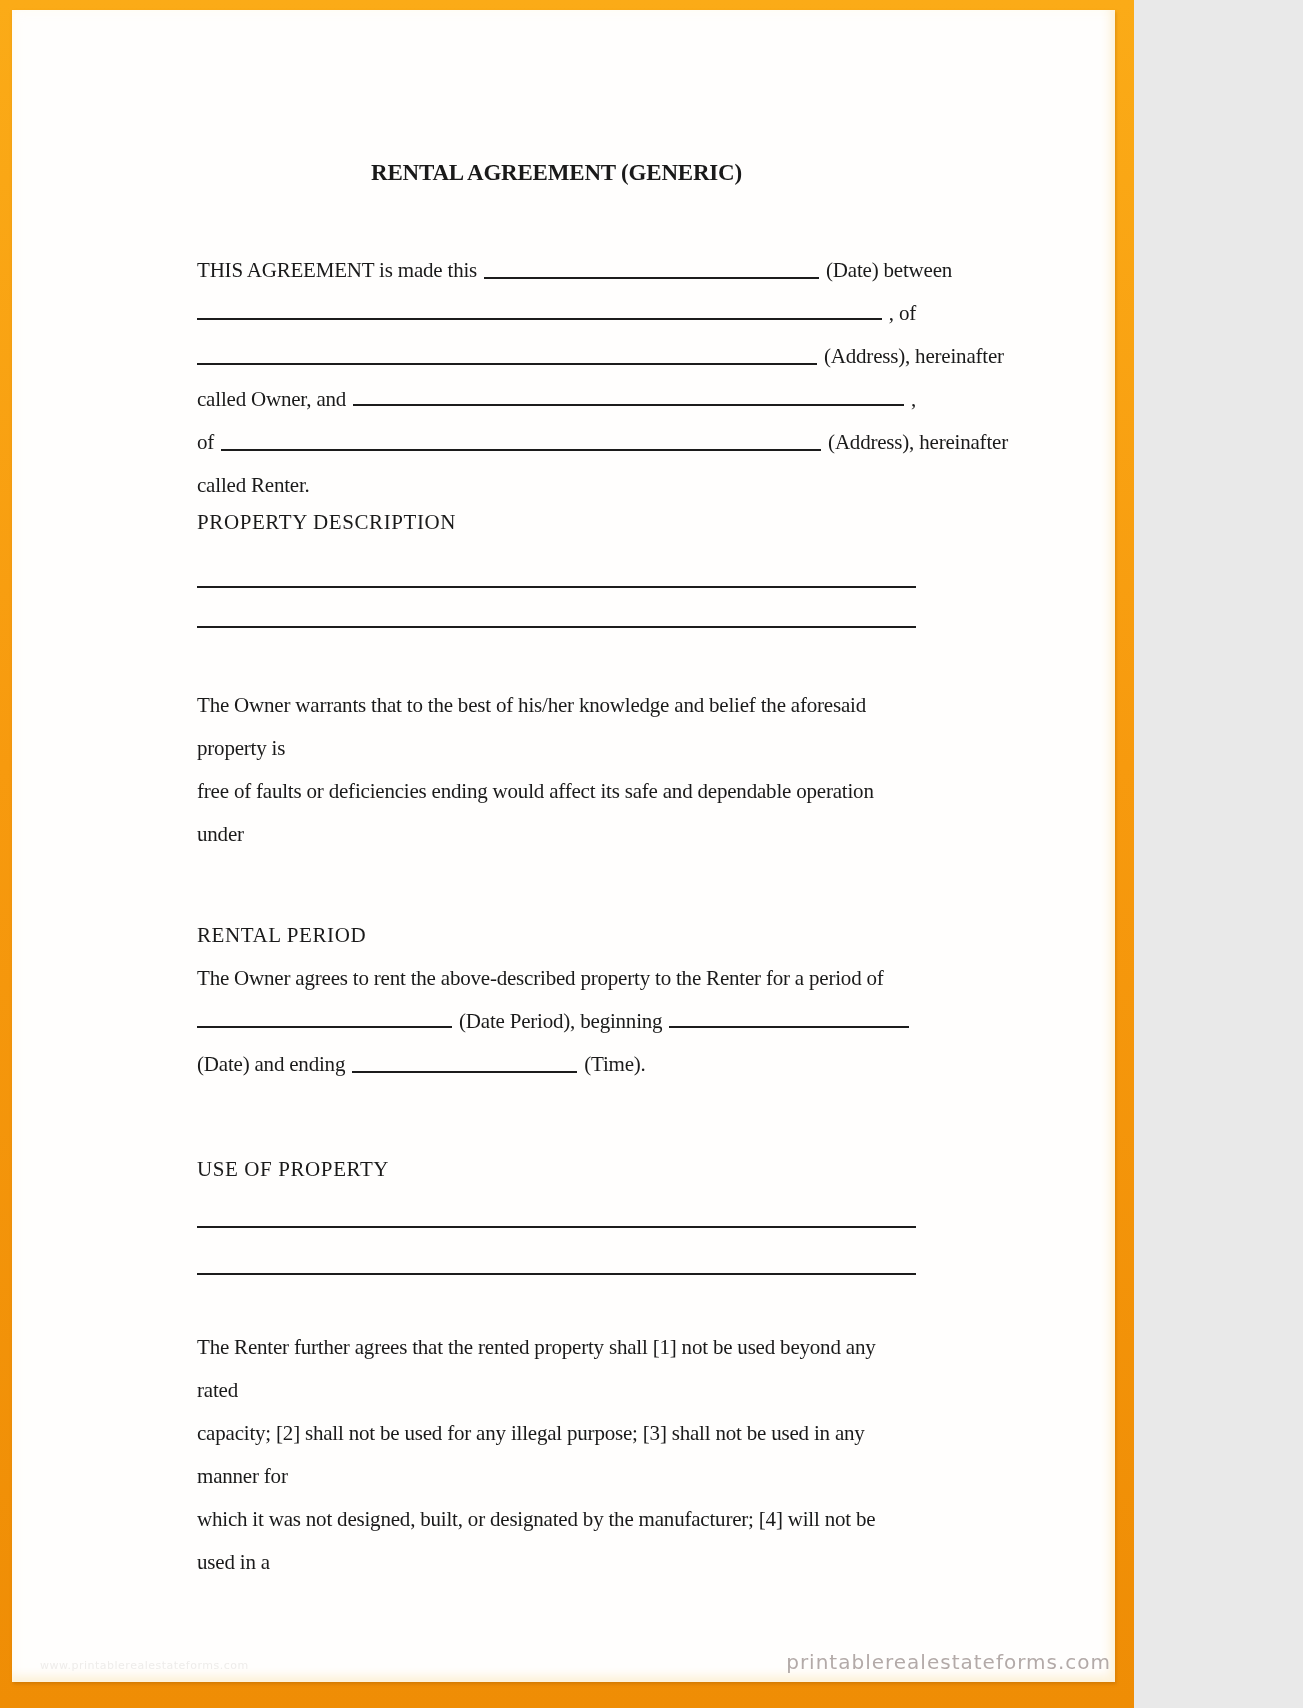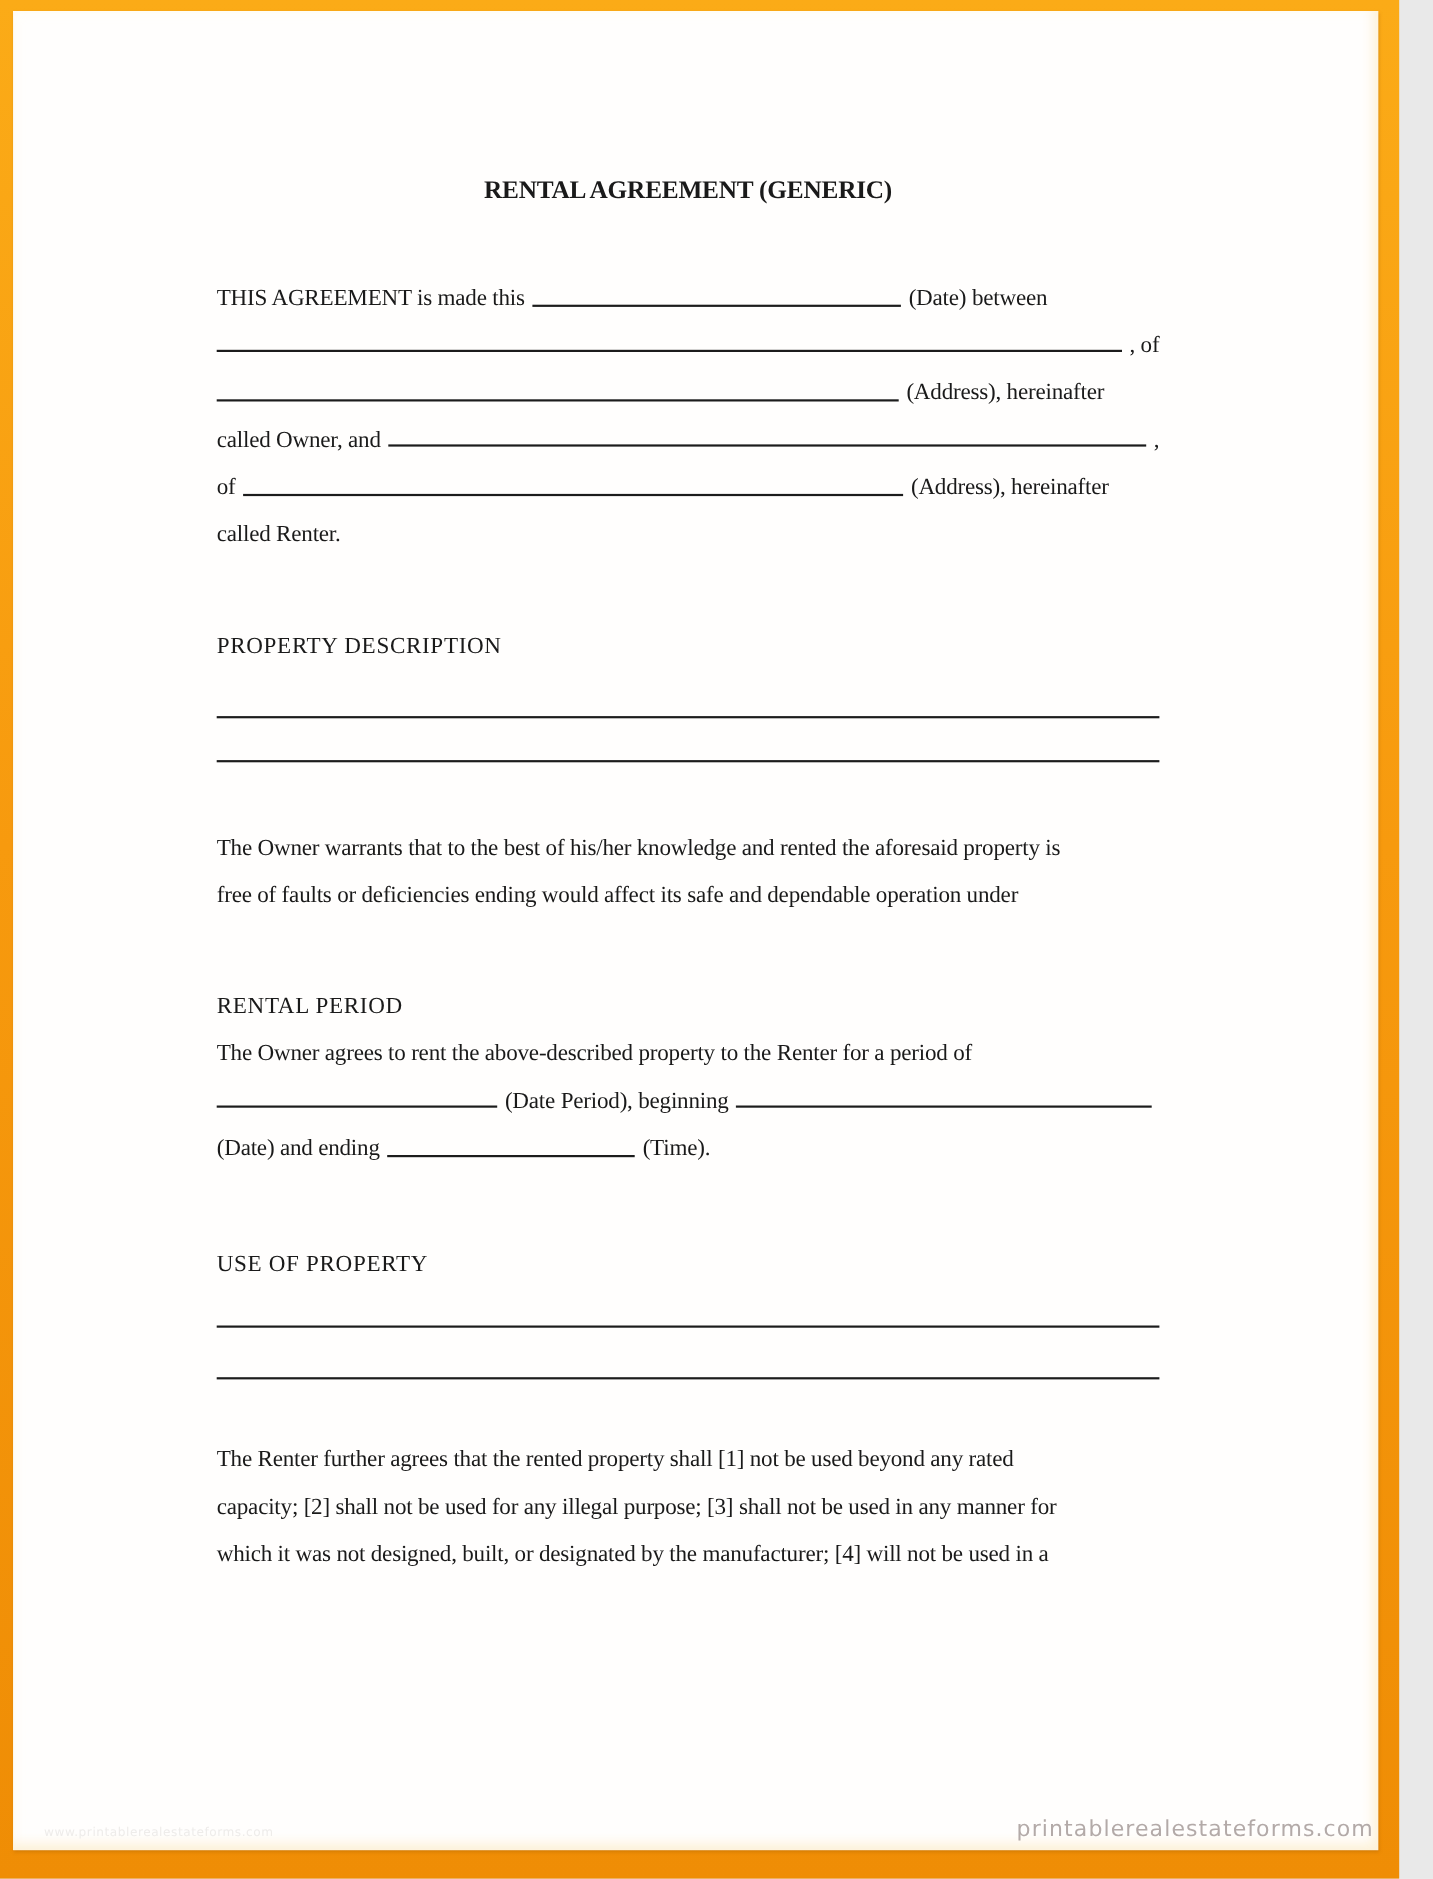--- a/index.html
+++ b/index.html
@@ -1,18 +1,18 @@
 <!DOCTYPE html>
 <html><head>
 <meta charset="utf-8">
 <style>
   html,body { margin:0; padding:0; background:#e9e9e9; }
   .frame {
     position:relative;
-    width:1272px; height:1708px;
+    width:1134px; height:1708px;
     background:linear-gradient(180deg,#fbab17 0%, #f79a0e 45%, #ef8d05 100%);
     overflow:hidden;
     font-family:"Liberation Serif", serif;
   }
   .page {
     position:absolute; top:10px; left:12px; right:19px; bottom:26px;
     background:#fffefd;
     box-shadow: inset -5px -6px 10px rgba(253,240,214,0.95),
                 inset 4px 4px 8px rgba(255,253,247,0.9),
                 1px 2px 3px rgba(160,90,0,0.35);
@@ -39,21 +39,21 @@
     vertical-align:baseline;
   }
   .flexline .blank { margin-bottom:-2px; }
   .grow { flex:1 1 auto; }
   .w335 { width:335px; } .w620 { width:620px; } .w600 { width:600px; }
   .w255 { width:255px; } .w225 { width:225px; }
   .nolm { margin-left:0; }
   .heading { line-height:30px; letter-spacing:0.6px; }
   .rule { border-bottom:2px solid #1c1c1c; width:100%; }
   .intro { margin-top:61px; }
-  .sec-pd-head { margin-top:65px; }
+  .sec-pd-head { }
   .pd-rule1 { height:49px; }
   .pd-rule2 { height:38px; }
   .warranty { margin-top:56px; }
   .para .line { white-space:normal; }
   .rental { margin-top:58px; }
   .rental .heading { line-height:43px; letter-spacing:0.6px; }
   .sec-up-head { margin-top:68px; }
   .up-rule1 { height:42px; }
   .up-rule2 { height:45px; }
   .renter-terms { margin-top:51px; }
@@ -97,21 +97,21 @@
           <span>of</span><span class="blank w600"></span><span>(Address), hereinafter</span>
         </div>
         <div class="line">called Renter.</div>
       </div>
 
       <div class="heading sec-pd-head">PROPERTY DESCRIPTION</div>
       <div class="rule pd-rule1"></div>
       <div class="rule pd-rule2"></div>
 
       <div class="warranty para">
-        <div class="line">The Owner warrants that to the best of his/her knowledge and rented the aforesaid property is</div>
+        <div class="line">The Owner warrants that to the best of his/her knowledge and belief the aforesaid property is</div>
         <div class="line">free of faults or deficiencies ending would affect its safe and dependable operation under</div>
       </div>
 
       <div class="rental">
         <div class="heading">RENTAL PERIOD</div>
         <div class="line">The Owner agrees to rent the above-described property to the Renter for a period of</div>
         <div class="flexline">
           <span class="blank w255 nolm"></span>
             <span>(Date Period), beginning</span>
             <span class="blank grow"></span>

